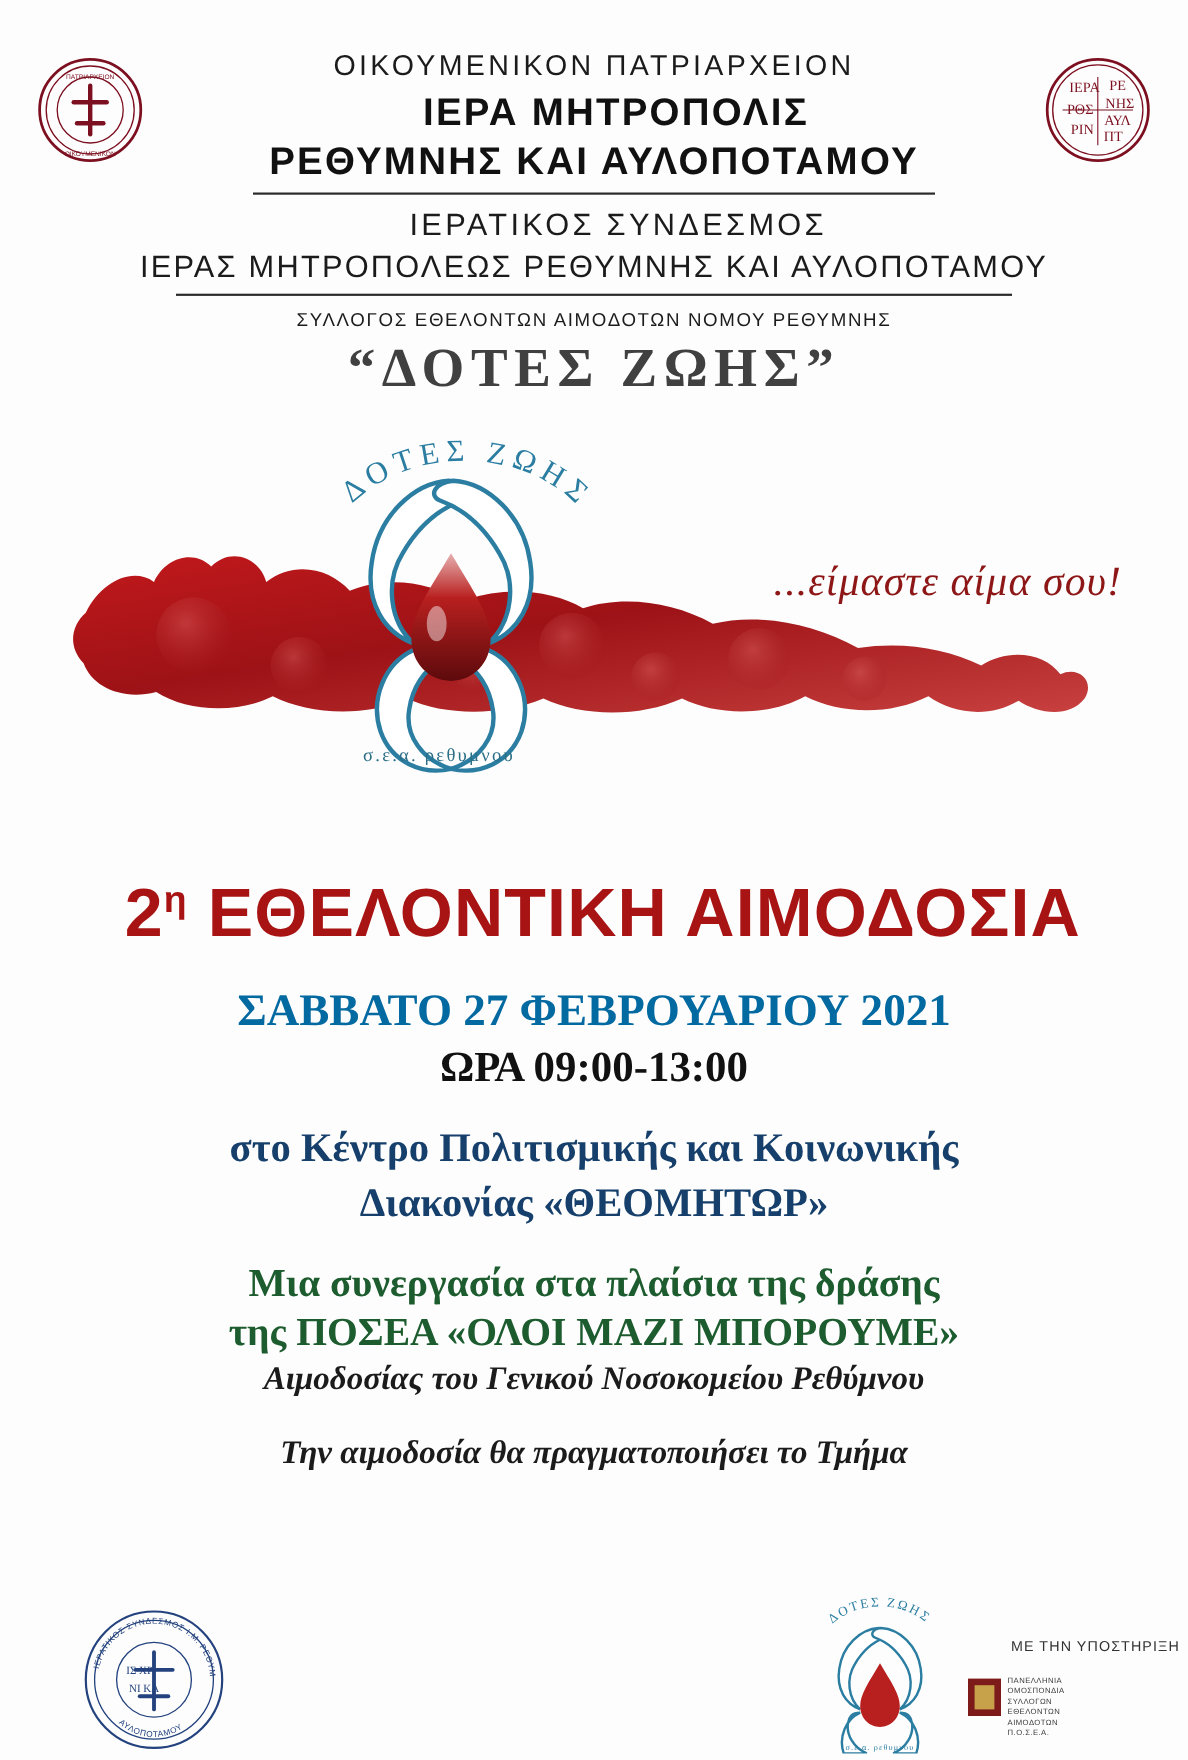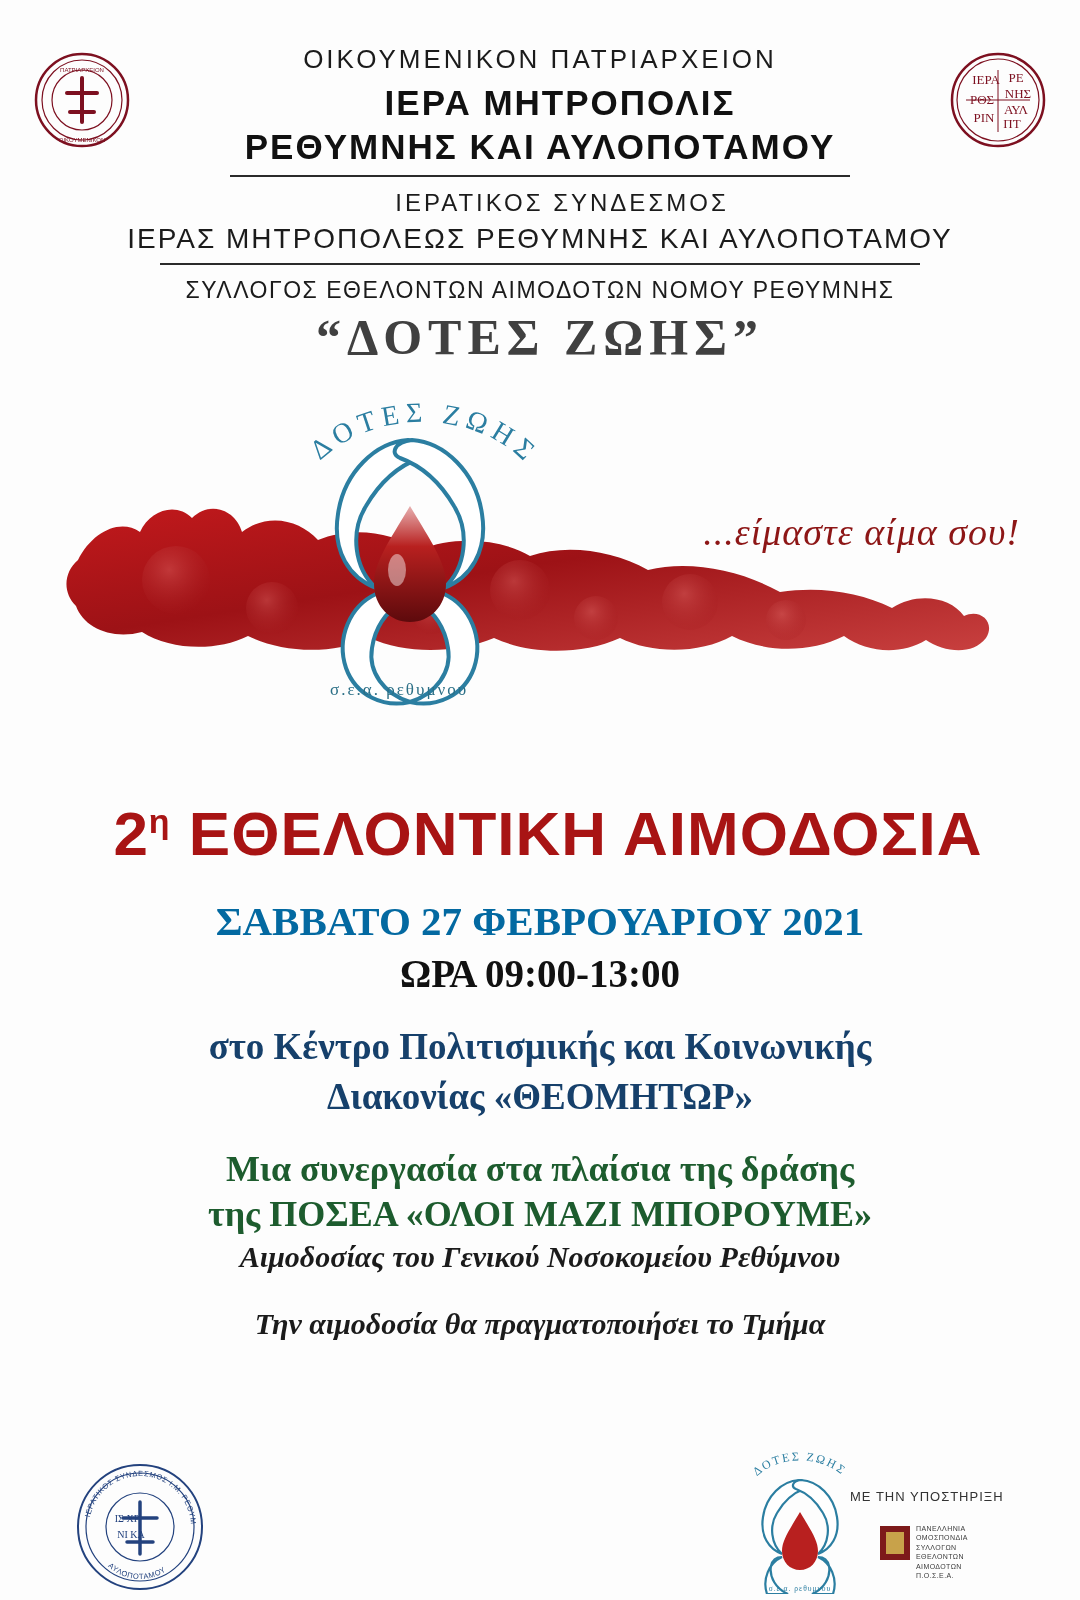--- a/index.html
+++ b/index.html
@@ -67,36 +67,36 @@
   .rule {
     height: 2px;
     background: #2a2a2a;
     margin: 8px auto 12px auto;
   }
   .rule-1 { width: 620px; }
   .rule-2 { width: 760px; }
 
   .hdr-line4 {
     font-family: "Liberation Sans", sans-serif;
-    font-size: 24px;
+    font-size: 28px;
     letter-spacing: 3px;
     color: #1b1b1b;
     margin: 0 0 6px 0;
     padding-left: 44px;
   }
   .hdr-line5 {
     font-family: "Liberation Sans", sans-serif;
     font-size: 28px;
     letter-spacing: 2px;
     color: #1b1b1b;
     margin: 0 0 4px 0;
   }
   .hdr-line6 {
     font-family: "Liberation Sans", sans-serif;
-    font-size: 23px;
+    font-size: 17px;
     letter-spacing: 1.5px;
     color: #1b1b1b;
     margin: 8px 0 4px 0;
   }
   .hdr-title {
     font-family: "Liberation Serif", serif;
     font-size: 50px;
     font-weight: bold;
     letter-spacing: 6px;
     color: #404040;
@@ -225,21 +225,21 @@
   }
   .footer-logo {
     position: absolute;
     left: 740px;
     bottom: 6px;
     width: 120px;
     height: 150px;
   }
   .support-text {
     position: absolute;
-    left: 850px;
+    left: 919px;
     bottom: 96px;
     font-family: "Liberation Sans", sans-serif;
     font-size: 13px;
     letter-spacing: 1px;
     color: #333;
   }
   .support-logo {
     position: absolute;
     left: 880px;
     bottom: 18px;

